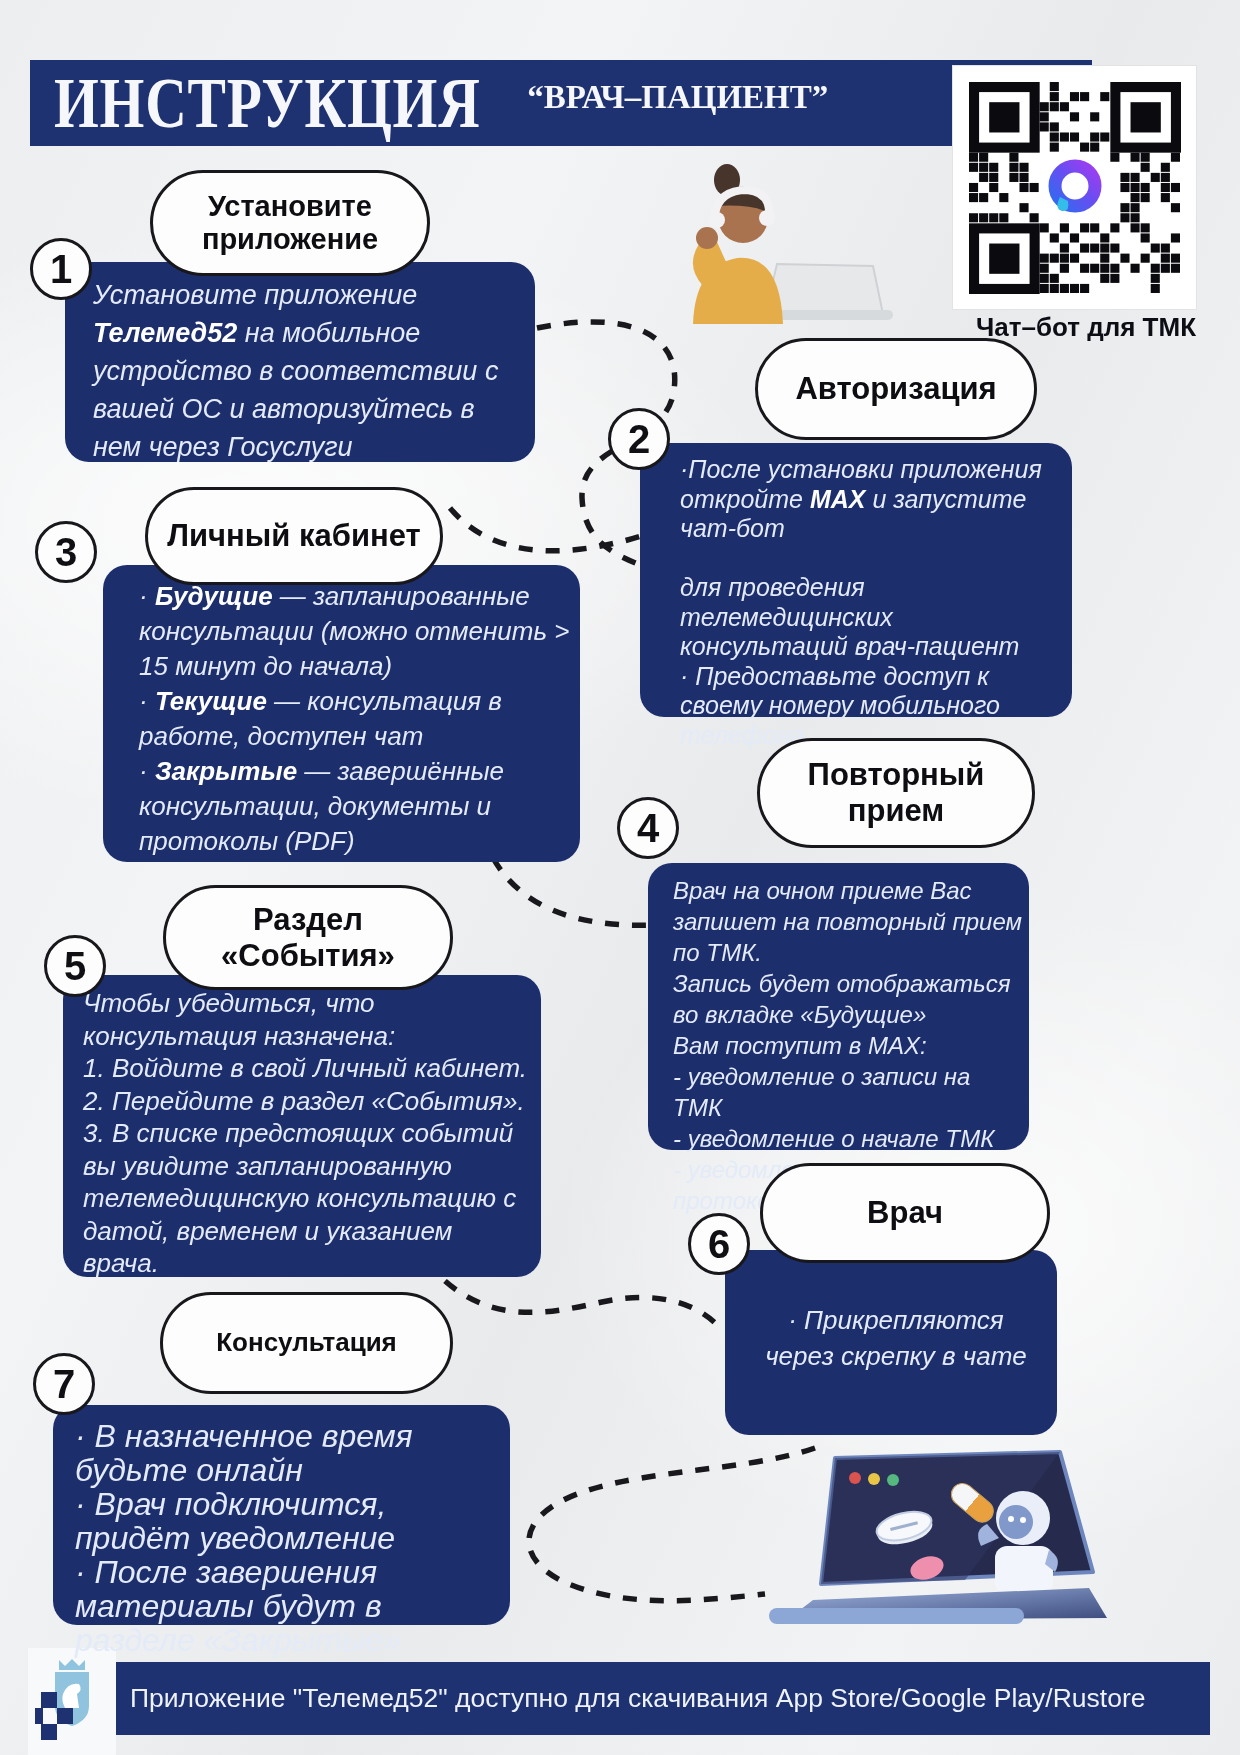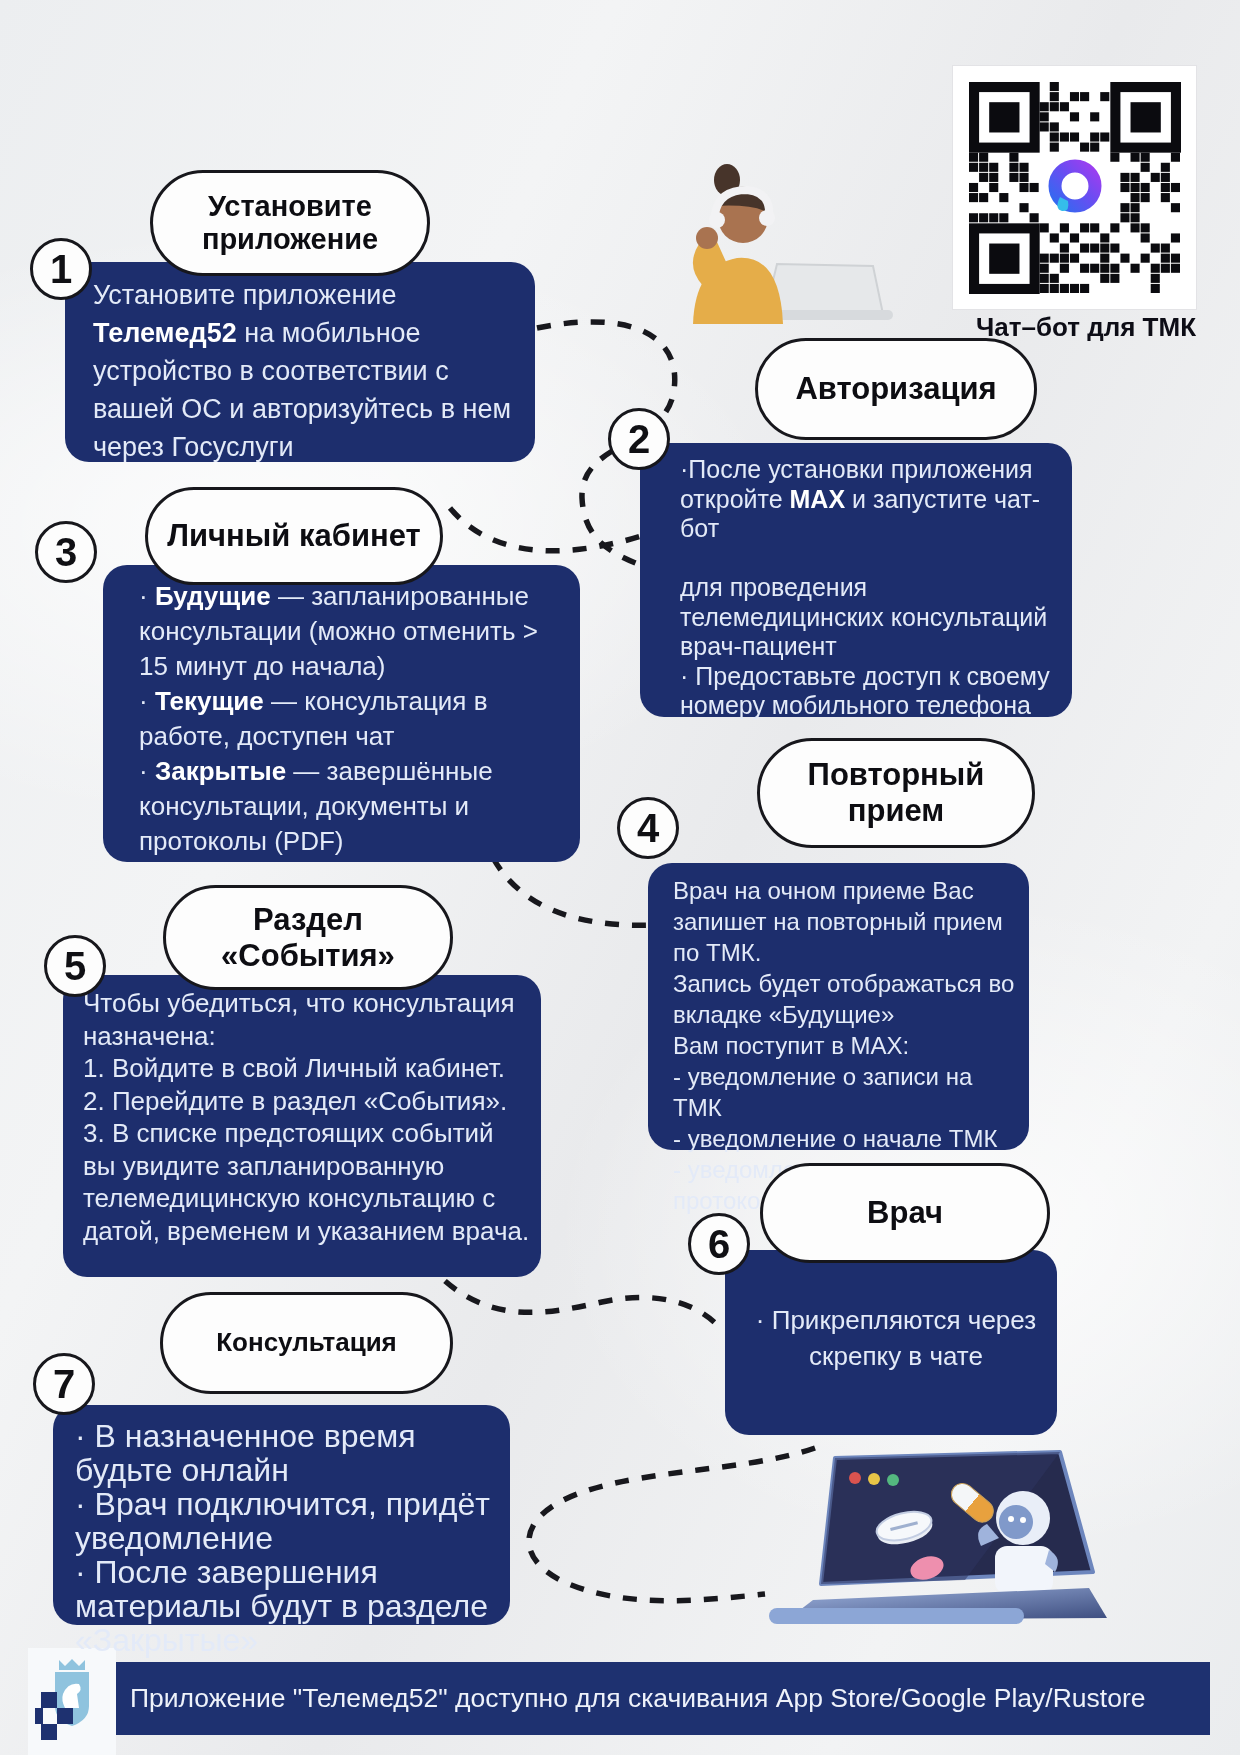--- a/index.html
+++ b/index.html
@@ -30,21 +30,21 @@
   
   .connectors{position:absolute;left:0;top:0;z-index:1;pointer-events:none;}
   
   .num{position:absolute;width:62px;height:62px;border-radius:50%;background:#fdfdfd;
     border:3.5px solid var(--outline);display:flex;align-items:center;justify-content:center;
     font-weight:bold;font-size:40px;color:#101014;z-index:6;}
   .bubble{position:absolute;background:#fdfdfd;border:3.5px solid var(--outline);
     border-radius:55px;display:flex;align-items:center;justify-content:center;text-align:center;
     font-weight:bold;color:#0d0d12;z-index:5;line-height:1.15;}
   .box{position:absolute;background:var(--box);border-radius:24px;color:var(--text-light);
-    white-space:pre-wrap;z-index:4;}
+    white-space:pre-wrap;z-index:4;font-style:italic;}
   .box .b{font-weight:bold;color:#ffffff;}
   .s1 .num{left:30px;top:238px;}
   .s1 .bubble{left:150px;top:170px;width:280px;height:106px;font-size:29px;}
   .s1 .box{left:65px;top:262px;width:470px;height:200px;font-size:27px;line-height:38px;padding:14px 18px 0 28px;}
   .s2 .num{left:608px;top:408px;}
   .s2 .bubble{left:755px;top:338px;width:282px;height:102px;font-size:31px;}
   .s2 .box{left:640px;top:443px;width:432px;height:274px;font-size:25px;line-height:29.5px;padding:12px 10px 0 40px;}
   .s3 .num{left:35px;top:521px;}
   .s3 .bubble{left:145px;top:487px;width:298px;height:98px;font-size:31px;}
   .s3 .box{left:103px;top:565px;width:477px;height:297px;font-size:26px;line-height:35px;padding:14px 8px 0 36px;}
@@ -78,20 +78,24 @@
   <svg class="connectors" width="1240" height="1755" viewBox="0 0 1240 1755">
     <g fill="none" stroke="#18181d" stroke-width="5.5" stroke-dasharray="14 13">
       <path d="M 537 328 C 625 310, 682 332, 674 390 C 666 448, 580 440, 582 498 C 584 544, 618 556, 648 568"></path>
       <path d="M 450 508 C 490 556, 560 562, 648 534"></path>
       <path d="M 493 858 C 520 905, 572 928, 655 925"></path>
       <path d="M 445 1281 C 495 1324, 548 1314, 602 1302 C 652 1291, 696 1300, 722 1330"></path>
       <path d="M 815 1448 C 740 1474, 618 1468, 556 1504 C 518 1527, 520 1560, 562 1581 C 622 1609, 700 1601, 765 1594"></path>
     </g>
   </svg>
 
+  <div class="header-bar">
+    <div class="title">ИНСТРУКЦИЯ</div>
+    <div class="subtitle">“ВРАЧ–ПАЦИЕНТ”</div>
+  </div>
 
   <div class="qr-card">
     <svg id="qr-svg" width="212" height="212" viewBox="0 0 212 212">
         <rect x="80.76190476190476" y="0" width="9.095238095238095" height="9.095238095238095" fill="#0b0b0f"></rect>
         <rect x="80.76190476190476" y="10.095238095238095" width="9.095238095238095" height="9.095238095238095" fill="#0b0b0f"></rect>
         <rect x="100.95238095238095" y="10.095238095238095" width="9.095238095238095" height="9.095238095238095" fill="#0b0b0f"></rect>
         <rect x="111.04761904761904" y="10.095238095238095" width="9.095238095238095" height="9.095238095238095" fill="#0b0b0f"></rect>
         <rect x="131.23809523809524" y="10.095238095238095" width="9.095238095238095" height="9.095238095238095" fill="#0b0b0f"></rect>
         <rect x="70.66666666666666" y="20.19047619047619" width="9.095238095238095" height="9.095238095238095" fill="#0b0b0f"></rect>
         <rect x="80.76190476190476" y="20.19047619047619" width="9.095238095238095" height="9.095238095238095" fill="#0b0b0f"></rect>

